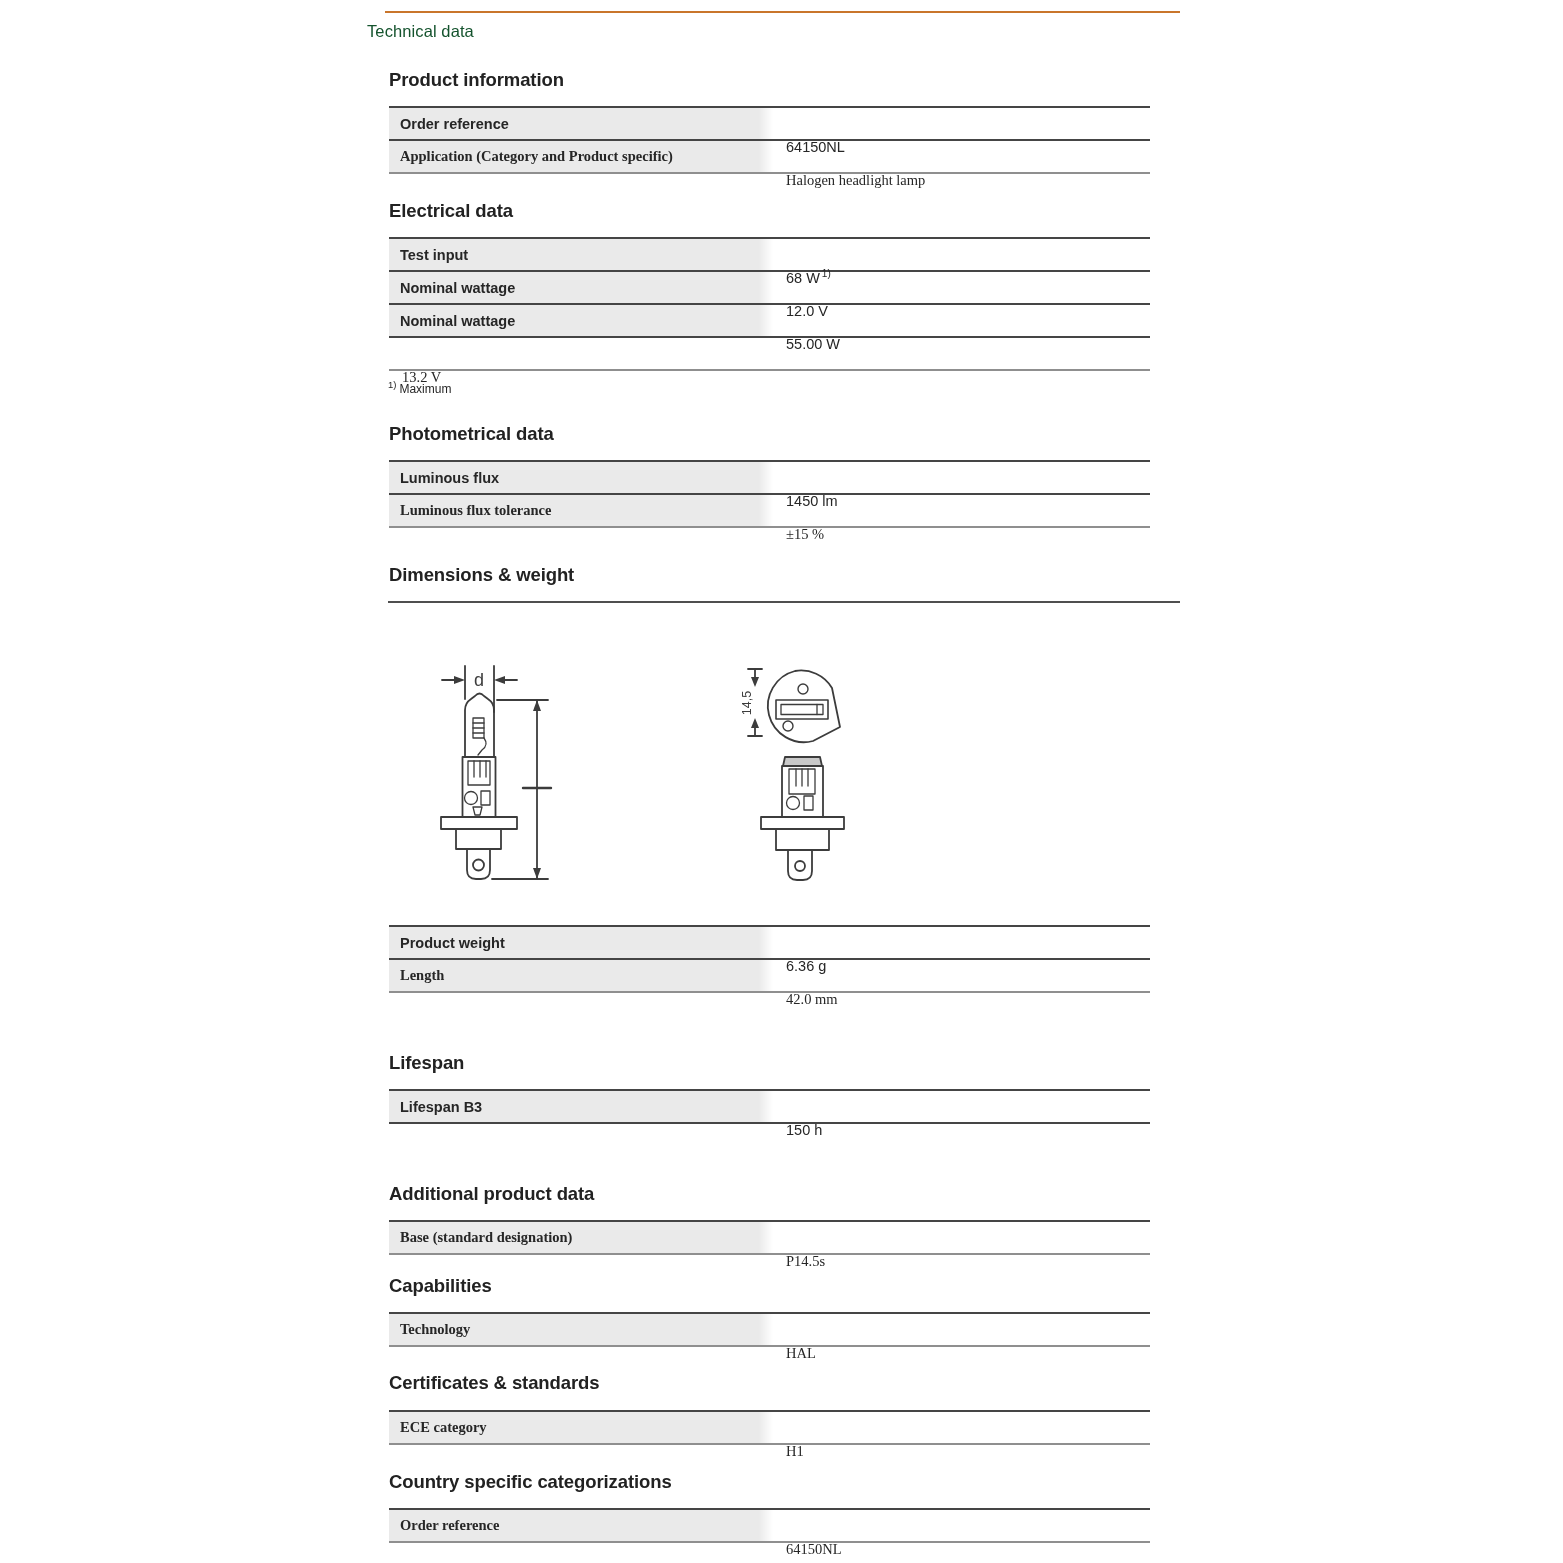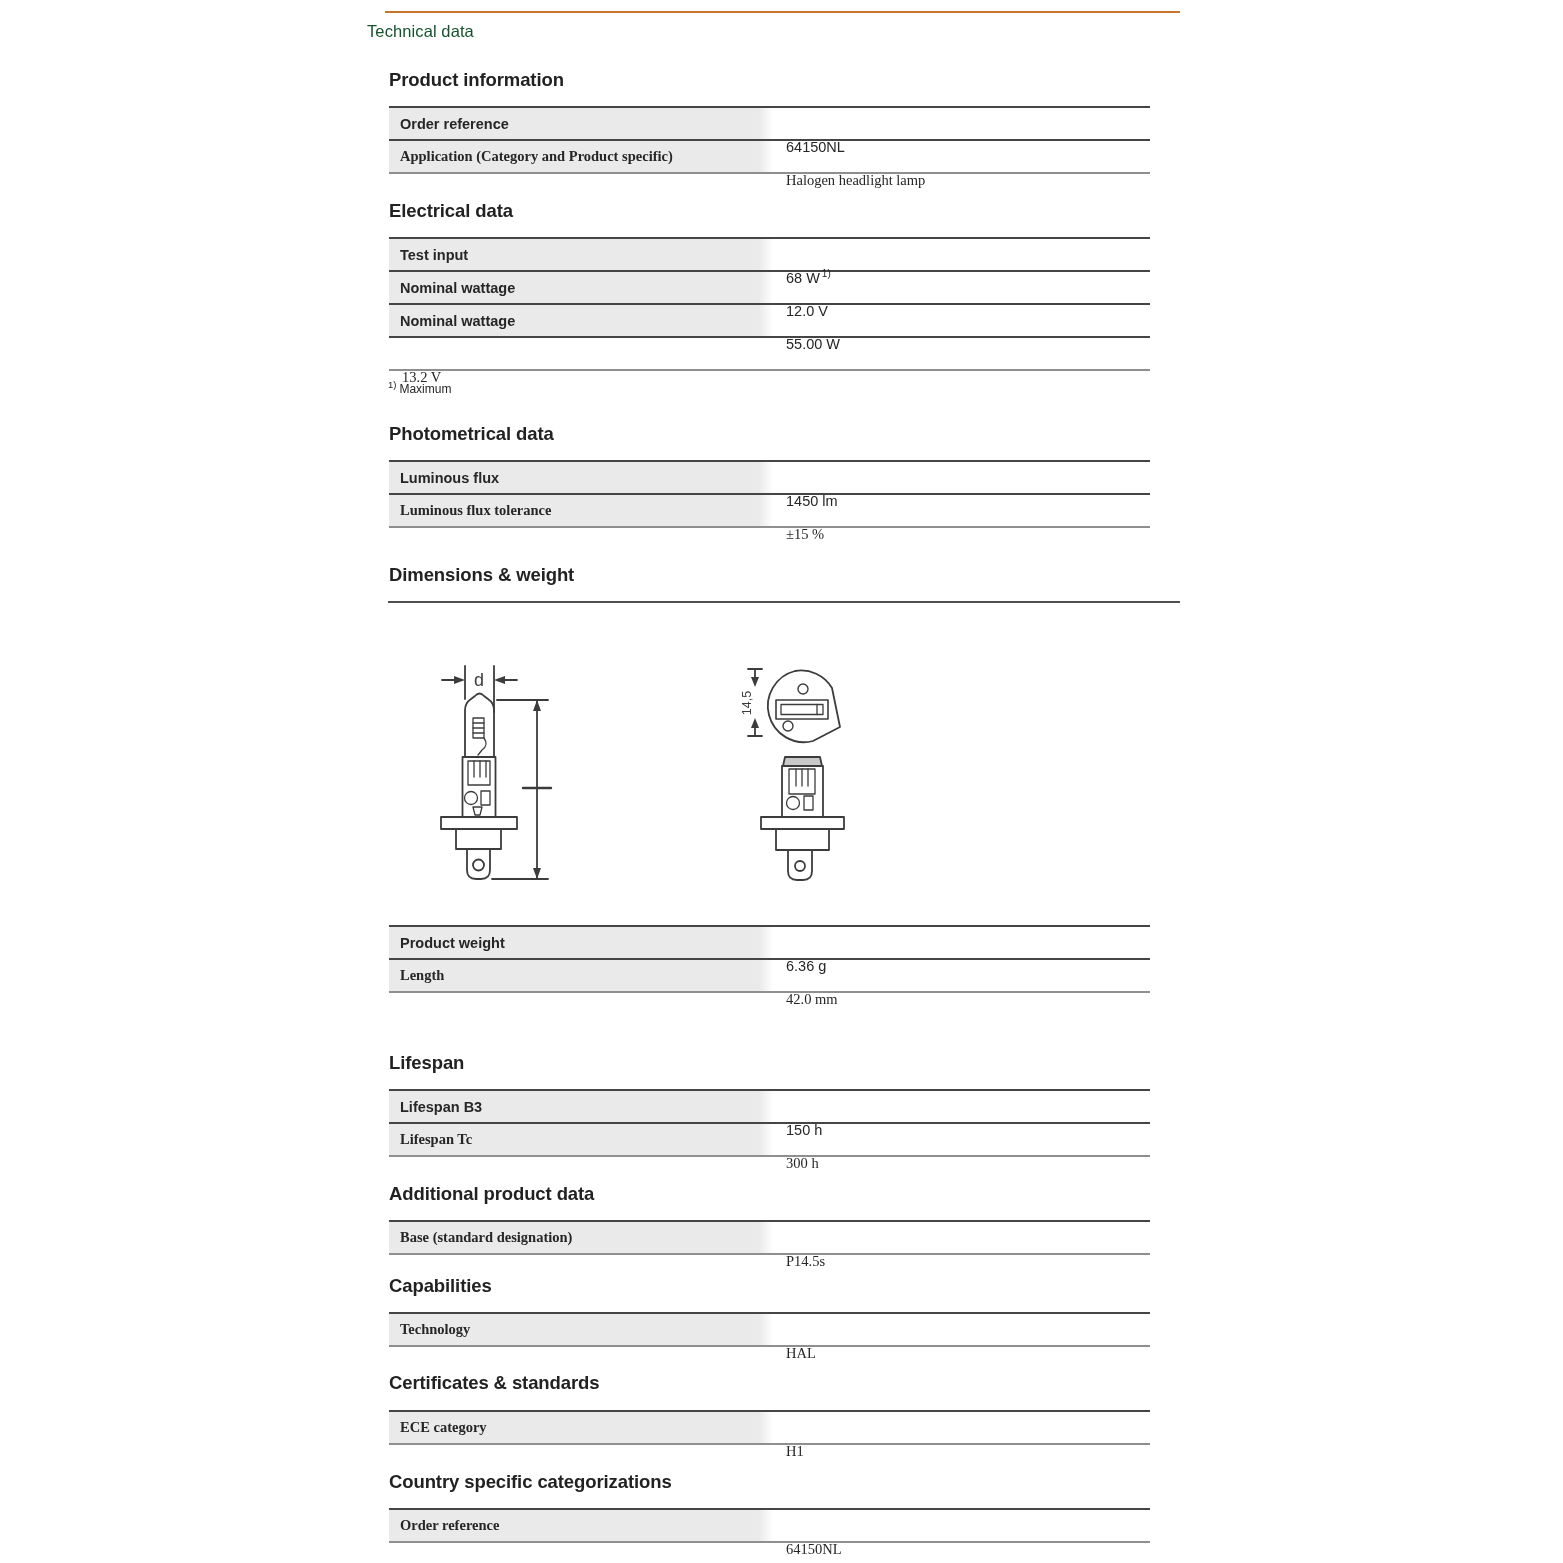--- a/index.html
+++ b/index.html
@@ -159,24 +159,20 @@
       <div class="tvalue">42.0 mm</div>
     </div>
   </div>
 
   <div class="abs sec-title" style="top:1052px">Lifespan</div>
   <div class="abs dtable" style="top:1089px">
     <div class="trow">
       <div class="tlabel">Lifespan B3</div>
       <div class="tvalue">150 h</div>
     </div>
-    <div class="trow last">
-      <div class="tlabel">Lifespan Tc</div>
-      <div class="tvalue">300 h</div>
-    </div>
   </div>
 
   <div class="abs sec-title" style="top:1183px">Additional product data</div>
   <div class="abs dtable" style="top:1220px">
     <div class="trow last">
       <div class="tlabel">Base (standard designation)</div>
       <div class="tvalue">P14.5s</div>
     </div>
   </div>
 

